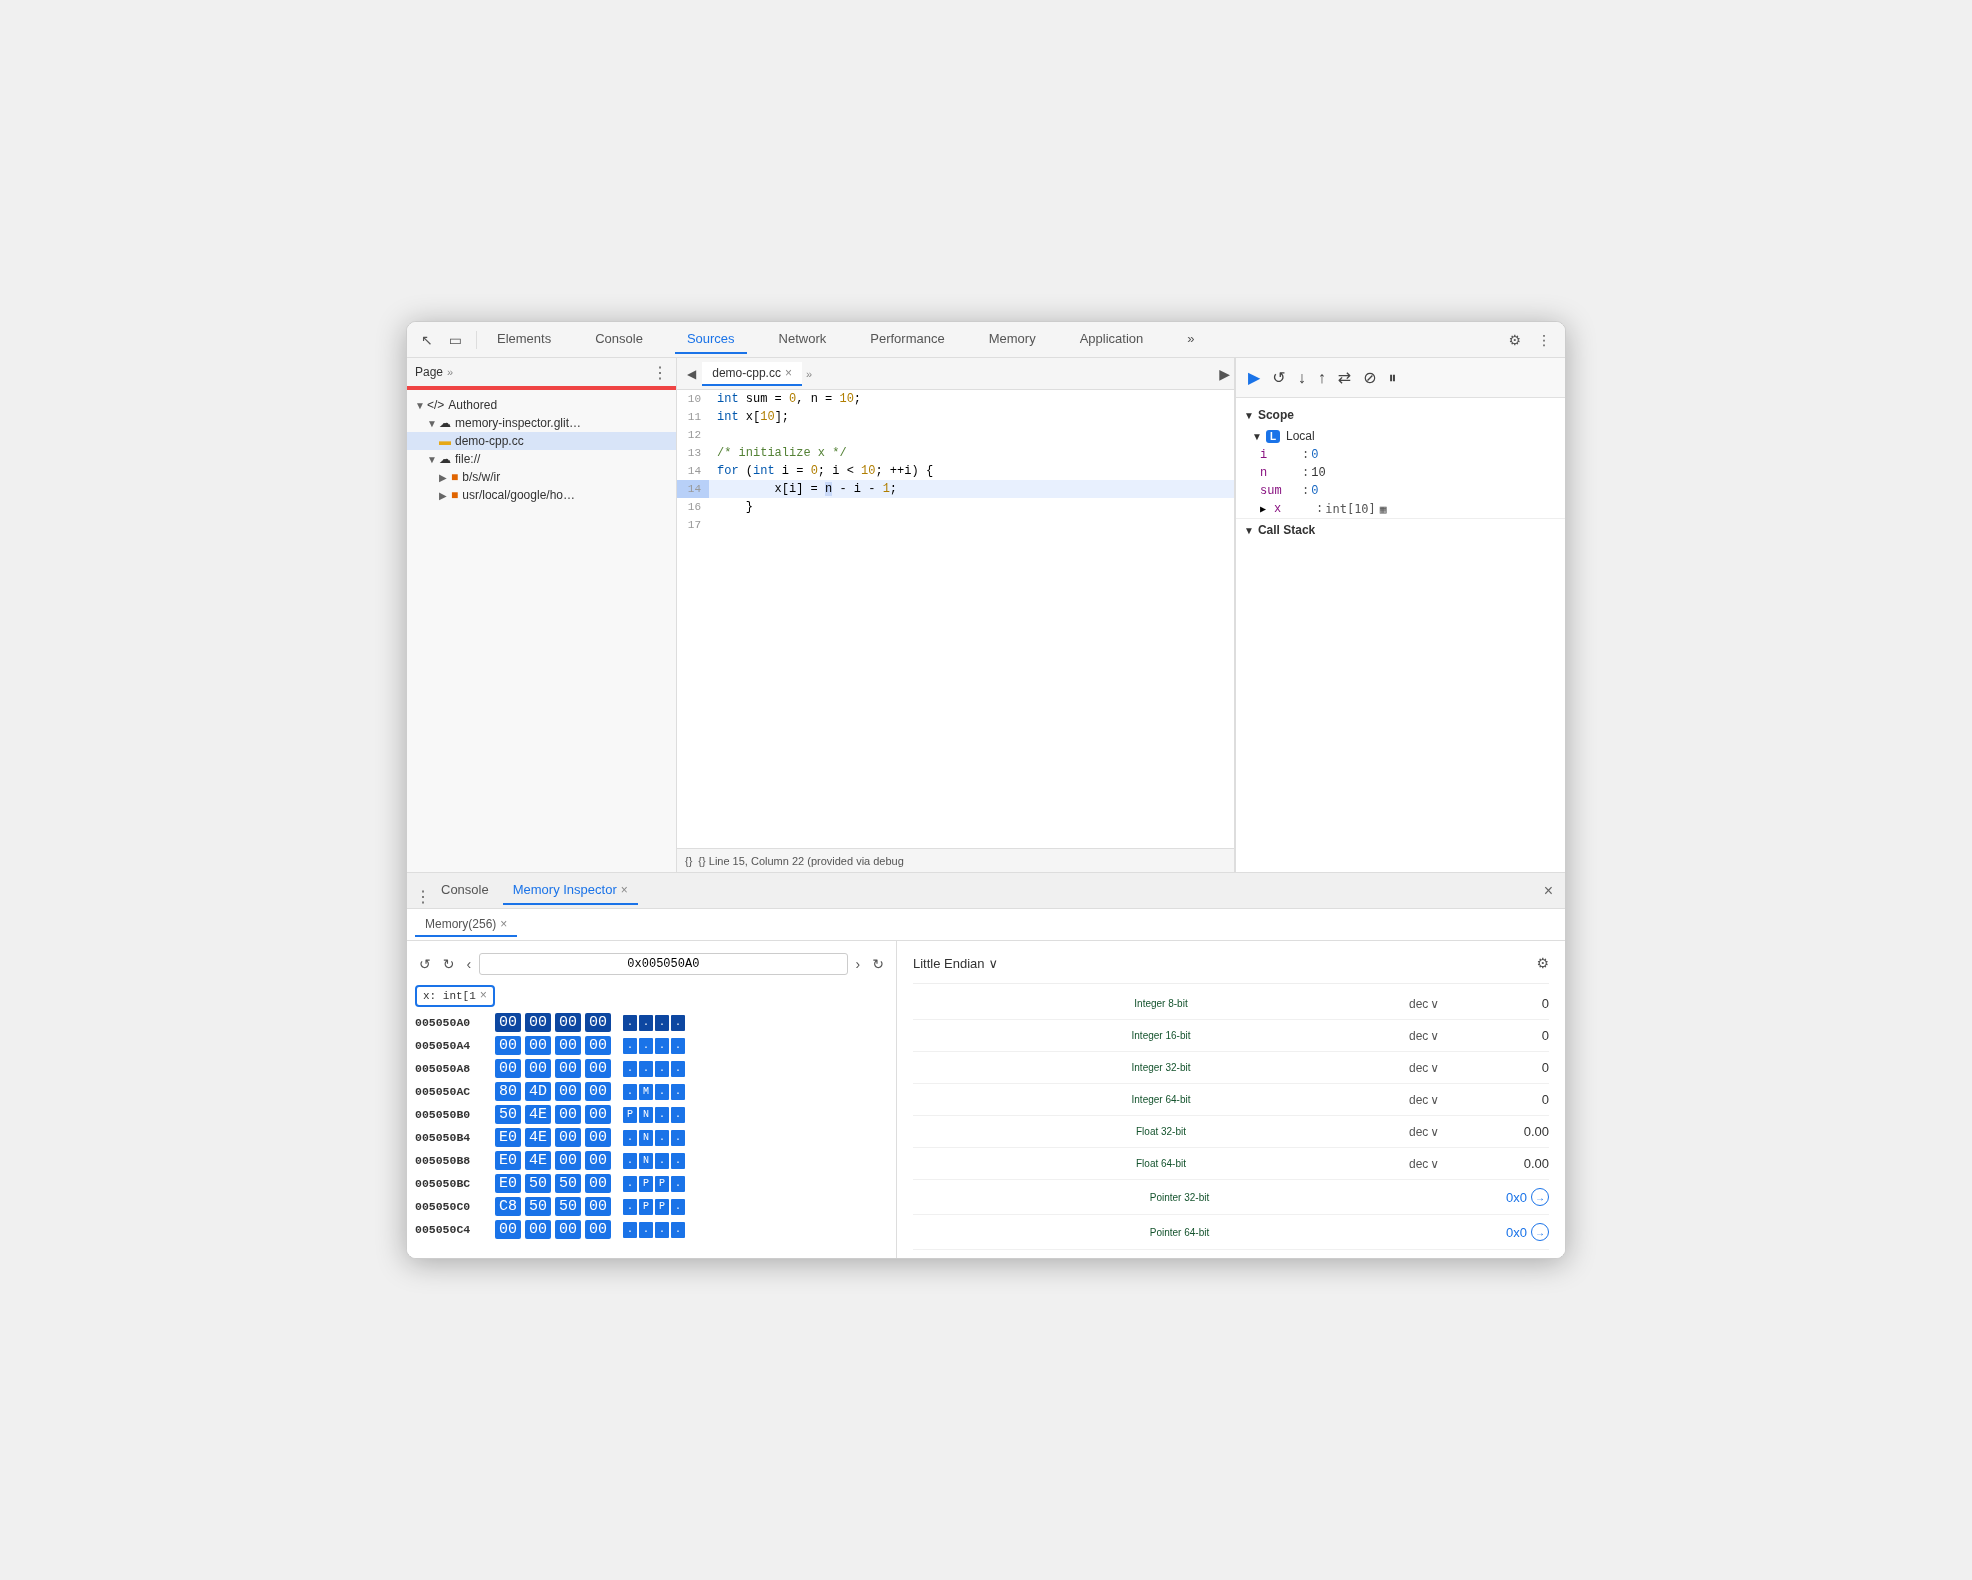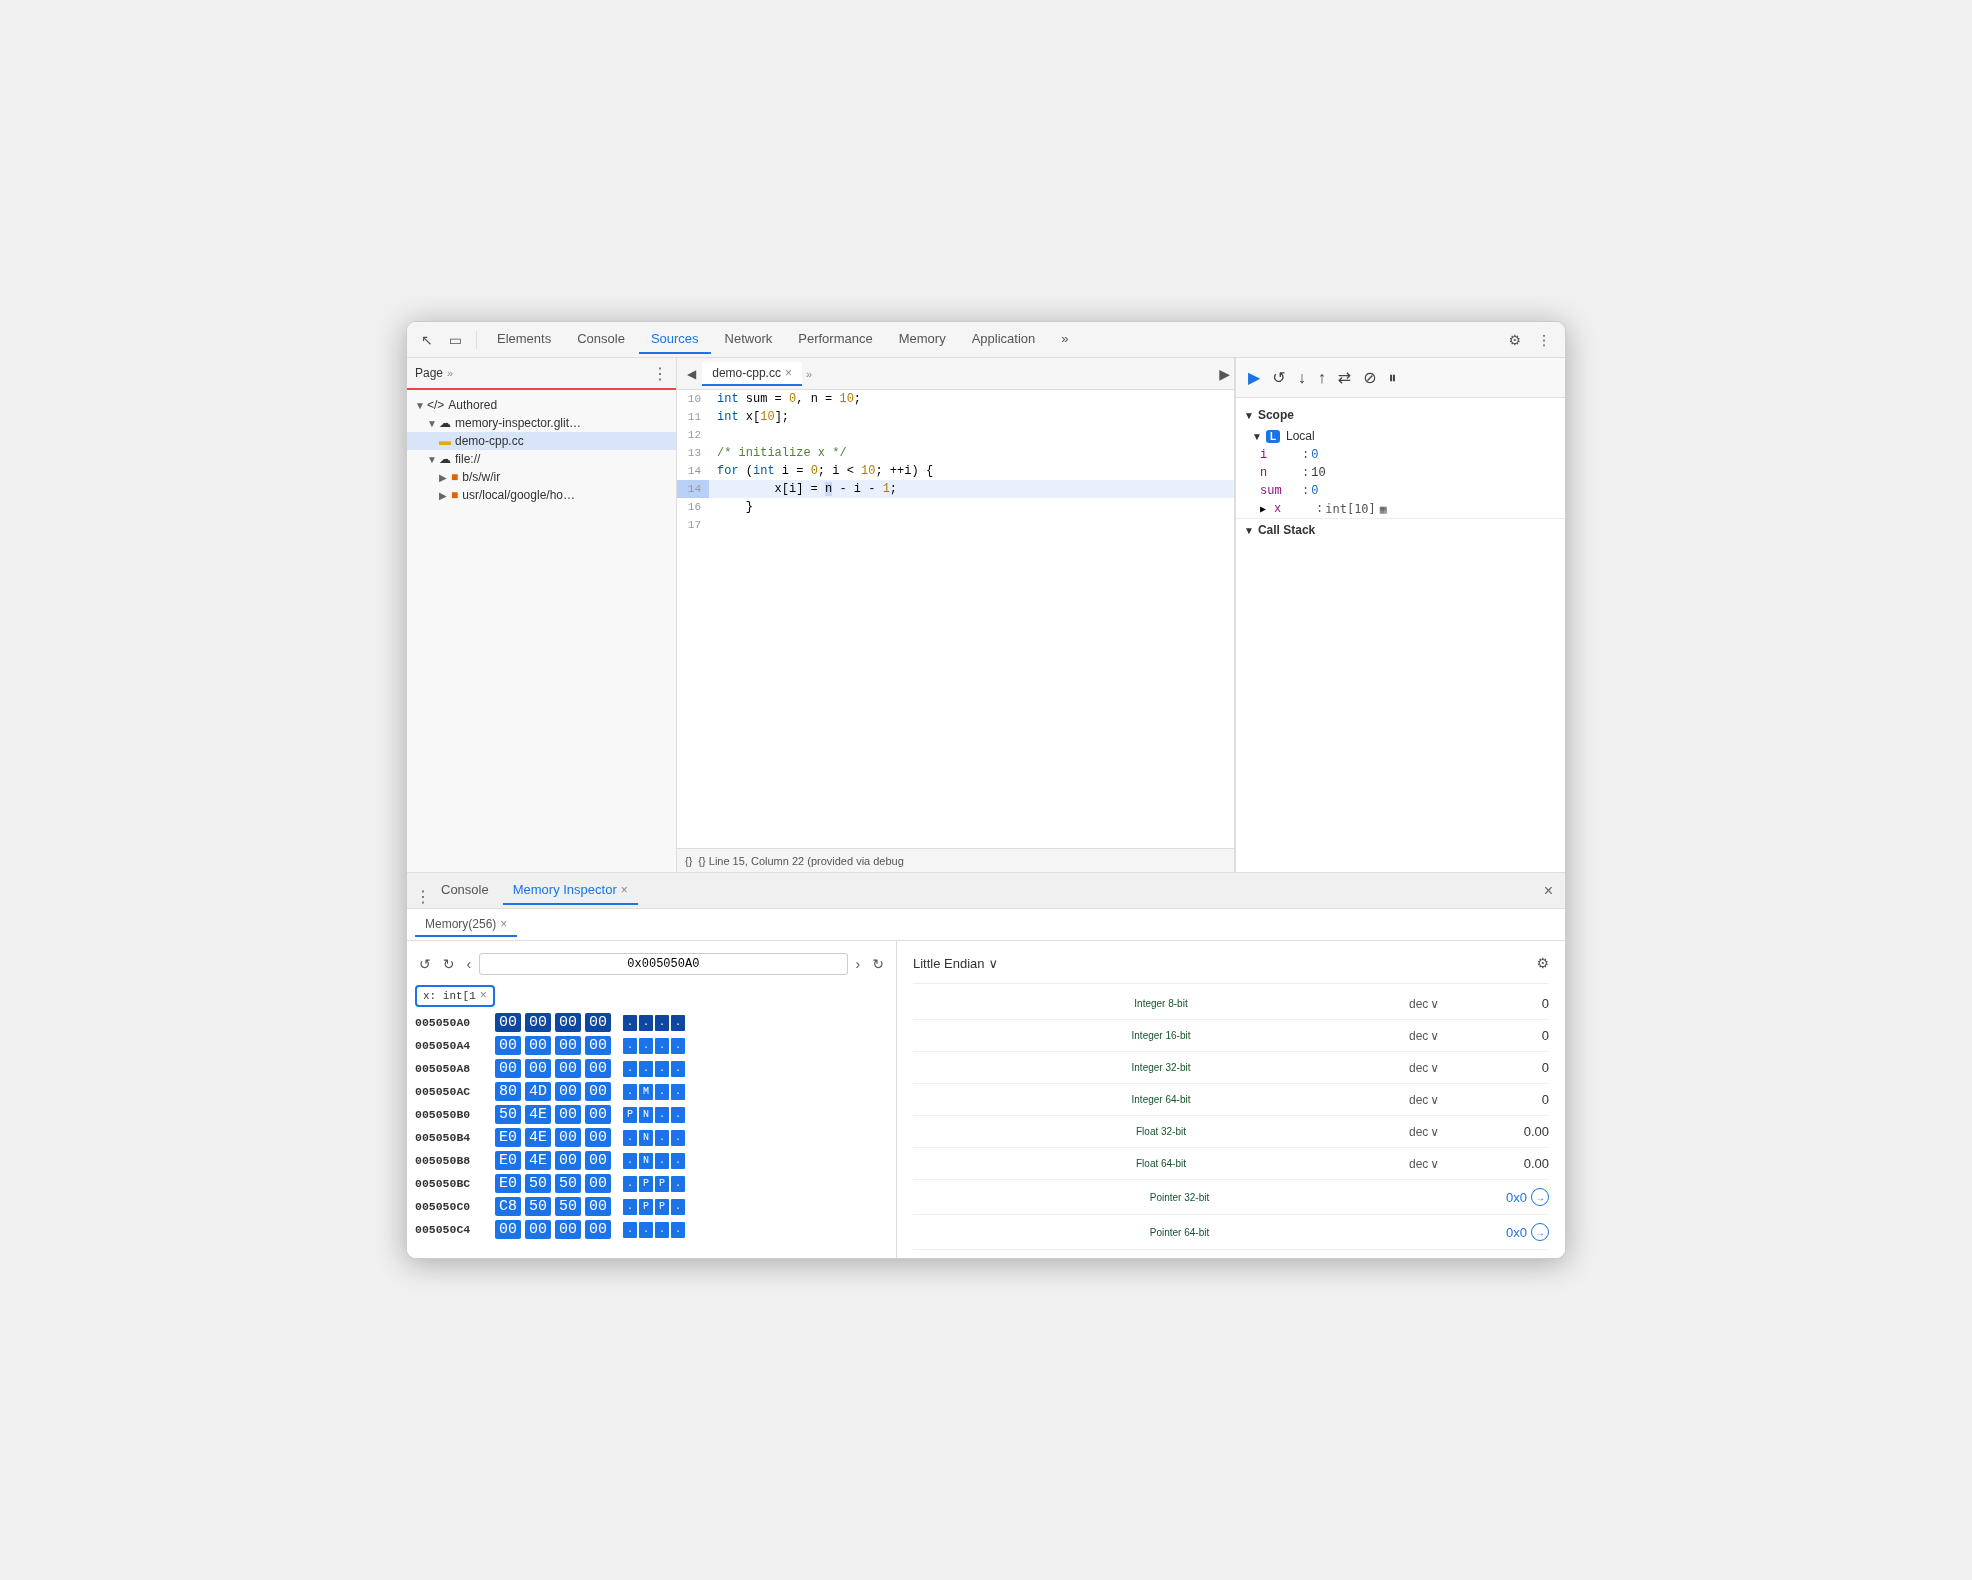--- a/index.html
+++ b/index.html
@@ -67,21 +67,21 @@
       border: none;
       cursor: pointer;
       padding: 4px 6px;
       border-radius: 3px;
       color: #555;
       font-size: 14px;
     }
     .tab-bar {
       display: flex;
       align-items: center;
-      gap: 2px;
+      gap: 20px;
     }
     .tab-item {
       padding: 6px 12px;
       cursor: pointer;
       color: #555;
       font-size: 13px;
       border-bottom: 2px solid transparent;
     }
     .tab-item.active {
       color: #1a73e8;
@@ -104,21 +104,21 @@
       border-right: 1px solid #ddd;
       background: #f8f8f8;
       display: flex;
       flex-direction: column;
       overflow: hidden;
     }
     .panel-header {
       display: flex;
       align-items: center;
       padding: 4px 8px;
-      border-bottom: 2px solid #ef4444;
+      border-bottom: 4px solid #ef4444;
       background: #f5f5f5;
       height: 32px;
     }
     .panel-header-label {
       font-size: 12px;
       color: #333;
       font-weight: 500;
     }
     .panel-more-btn {
       margin-left: auto;

